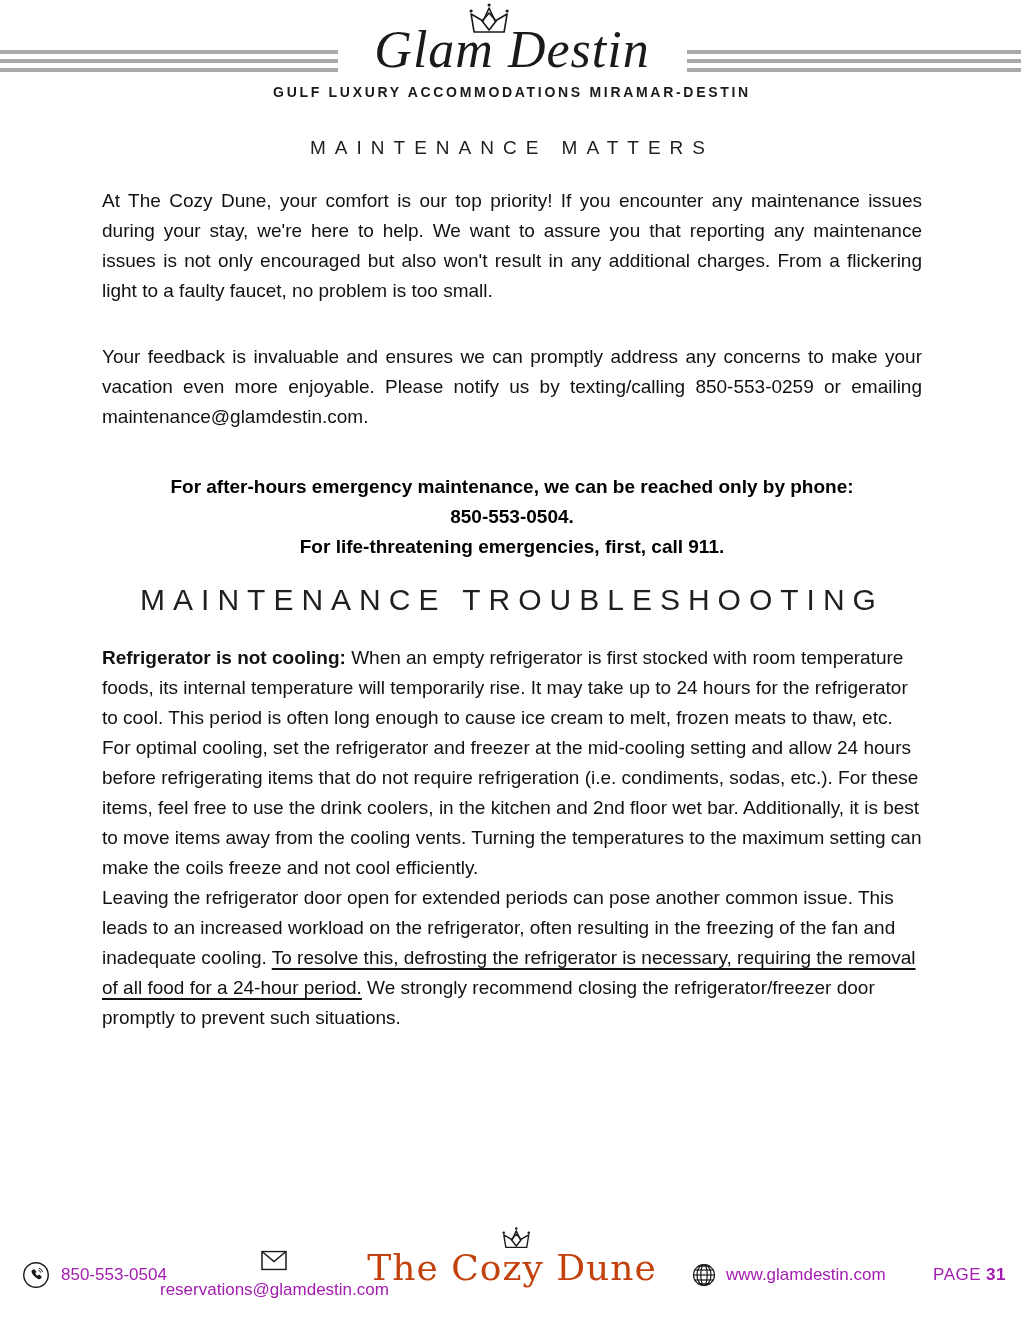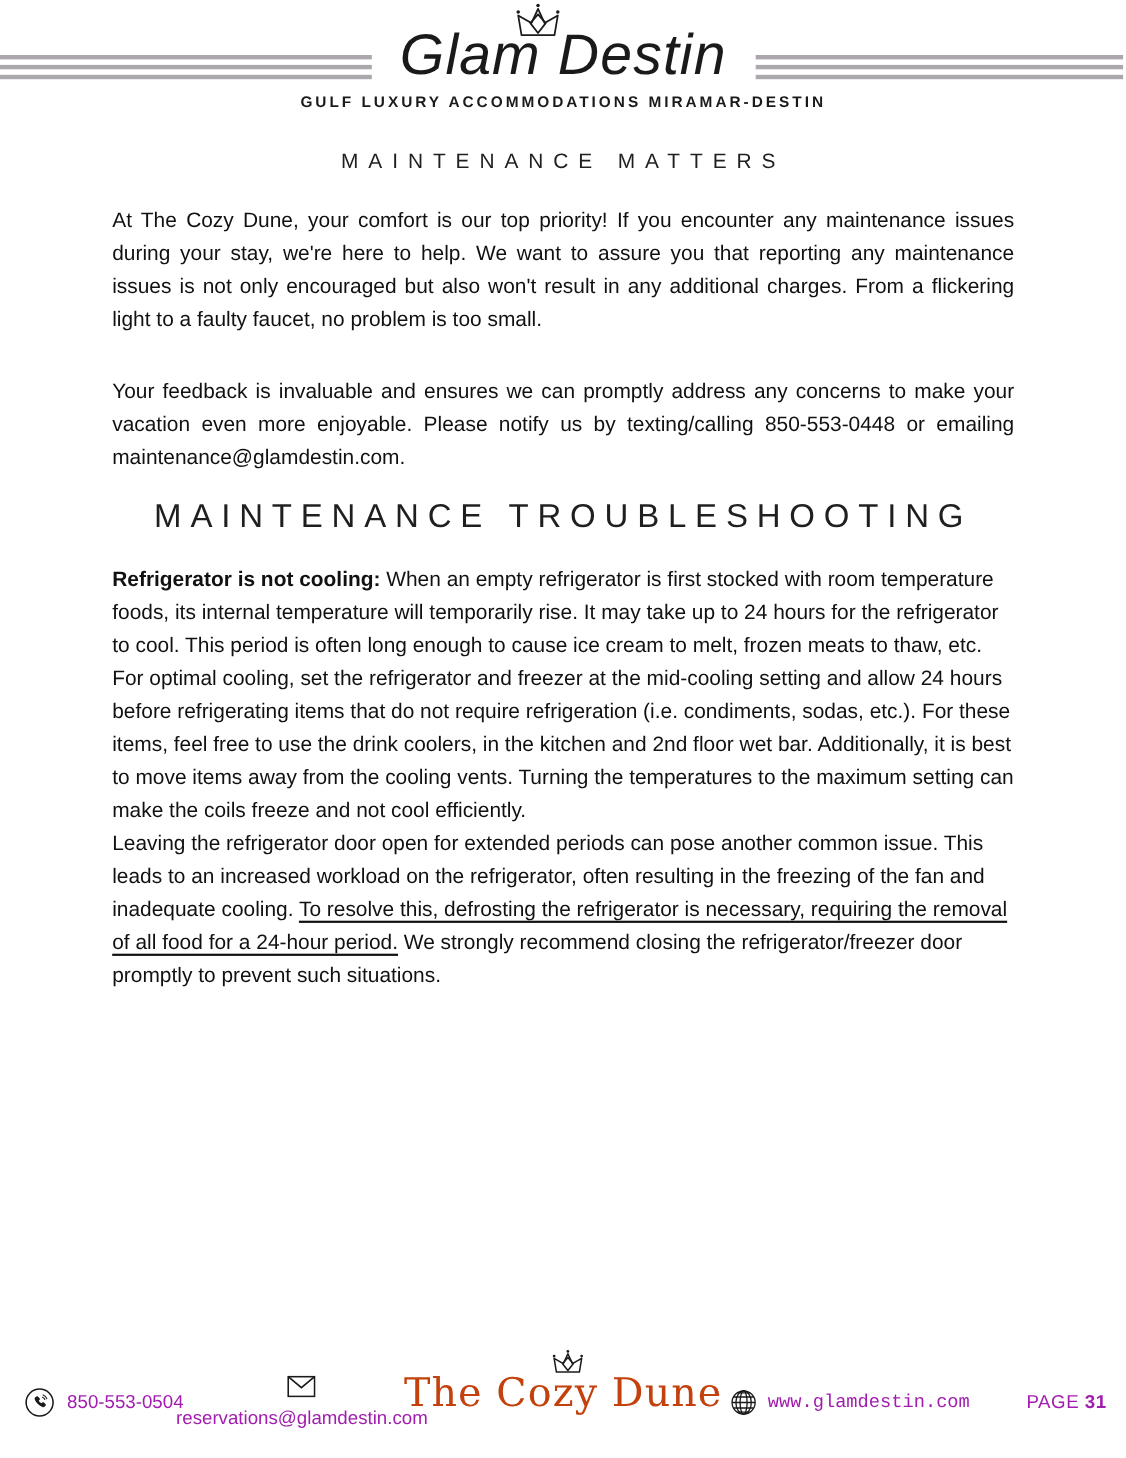--- a/index.html
+++ b/index.html
@@ -24,21 +24,21 @@
   .stripes-right { right: 3px; width: 334px; }
   .stripes i { display: block; height: 4px; background: #aba7ad; }
 
   .logo-wrap {
     position: absolute; left: 50%; top: 4px; transform: translateX(-50%);
     text-align: center; white-space: nowrap;
   }
   .logo-script {
     display: inline-block;
     margin-top: 16px;
-    font-family: Liberation Sans, sans-serif;
+    font-family: Liberation Serif, serif;
     font-style: italic;
     font-size: 52px;
     line-height: 60px;
     color: #1a1a1a;
     letter-spacing: 1px;
   }
   .logo-crown {
     position: absolute; left: calc(50% - 46px); top: -2px;
     width: 46px; height: 36px;
   }
@@ -88,21 +88,21 @@
     text-decoration: underline;
     text-decoration-thickness: 1.5px;
     text-underline-offset: 4px;
   }
 
   
   .footer { position: absolute; left: 0; right: 0; bottom: 8px; height: 100px; }
   .f-item { position: absolute; top: 58%; transform: translateY(-50%); display: flex; align-items: center; }
   .f-phone { left: 22px; gap: 11px; }
   .f-email { left: 160px; gap: 9px; flex-direction: column; }
-  .f-web   { left: 664px; gap: 10px; font-family: Liberation Mono, monospace; }
+  .f-web   { left: 692px; gap: 10px; }
   .f-page  { right: 18px; font-size: 17px; letter-spacing: 0.5px; }
   .f-page b { margin-left: 5px; }
   .f-text { font-size: 17px; color: #a21caf; white-space: nowrap; }
   .f-logo {
     position: absolute; left: 50%; top: 50%;
     transform: translate(-50%, -50%);
     white-space: nowrap;
   }
   .f-logo-script {
     font-family: "DejaVu Serif", serif;
@@ -144,22 +144,27 @@
       <div class="tagline">GULF LUXURY ACCOMMODATIONS MIRAMAR-DESTIN</div>
     </div>
   </div>
 
   <h1 class="h-title">MAINTENANCE MATTERS</h1>
 
   <div class="content">
 
     <p class="para para-justify mt-intro1">At The Cozy Dune, your comfort is our top priority! If you encounter any maintenance issues during your stay, we're here to help. We want to assure you that reporting any maintenance issues is not only encouraged but also won't result in any additional charges. From a flickering light to a faulty faucet, no problem is too small.</p>
 
-    <p class="para para-justify mt-intro2">Your feedback is invaluable and ensures we can promptly address any concerns to make your vacation even more enjoyable. Please notify us by texting/calling 850-553-0448 or emailing maintenance@glamdestin.com.</p>
-
+    <p class="para para-justify mt-intro2">Your feedback is invaluable and ensures we can promptly address any concerns to make your vacation even more enjoyable. Please notify us by texting/calling 850-553-0259 or emailing maintenance@glamdestin.com.</p>
+
+    <div class="emergency">
+      <div>For after-hours emergency maintenance, we can be reached only by phone:</div>
+      <div>850-553-0504.</div>
+      <div>For life-threatening emergencies, first, call 911.</div>
+    </div>
 
     <h2 class="h-section">MAINTENANCE TROUBLESHOOTING</h2>
 
     <div class="trouble">
       <p class="para"><span class="lead-bold">Refrigerator is not cooling:</span><span> When an empty refrigerator is first stocked with room temperature foods, its internal temperature will temporarily rise. It may take up to 24 hours for the refrigerator to cool. This period is often long enough to cause ice cream to melt, frozen meats to thaw, etc.</span></p>
       <p class="para">For optimal cooling, set the refrigerator and freezer at the mid-cooling setting and allow 24 hours before refrigerating items that do not require refrigeration (i.e. condiments, sodas, etc.). For these items, feel free to use the drink coolers, in the kitchen and 2nd floor wet bar. Additionally, it is best to move items away from the cooling vents. Turning the temperatures to the maximum setting can make the coils freeze and not cool efficiently.</p>
       <p class="para"><span>Leaving the refrigerator door open for extended periods can pose another common issue. This leads to an increased workload on the refrigerator, often resulting in the freezing of the fan and inadequate cooling. </span><span class="u-text">To resolve this, defrosting the refrigerator is necessary, requiring the removal of all food for a 24-hour period.</span><span> We strongly recommend closing the refrigerator/freezer door promptly to prevent such situations.</span></p>
     </div>
 
   </div>

